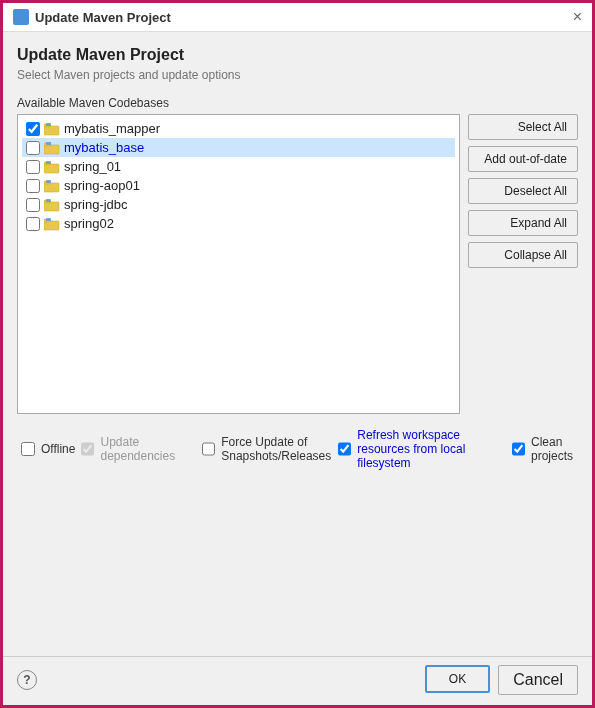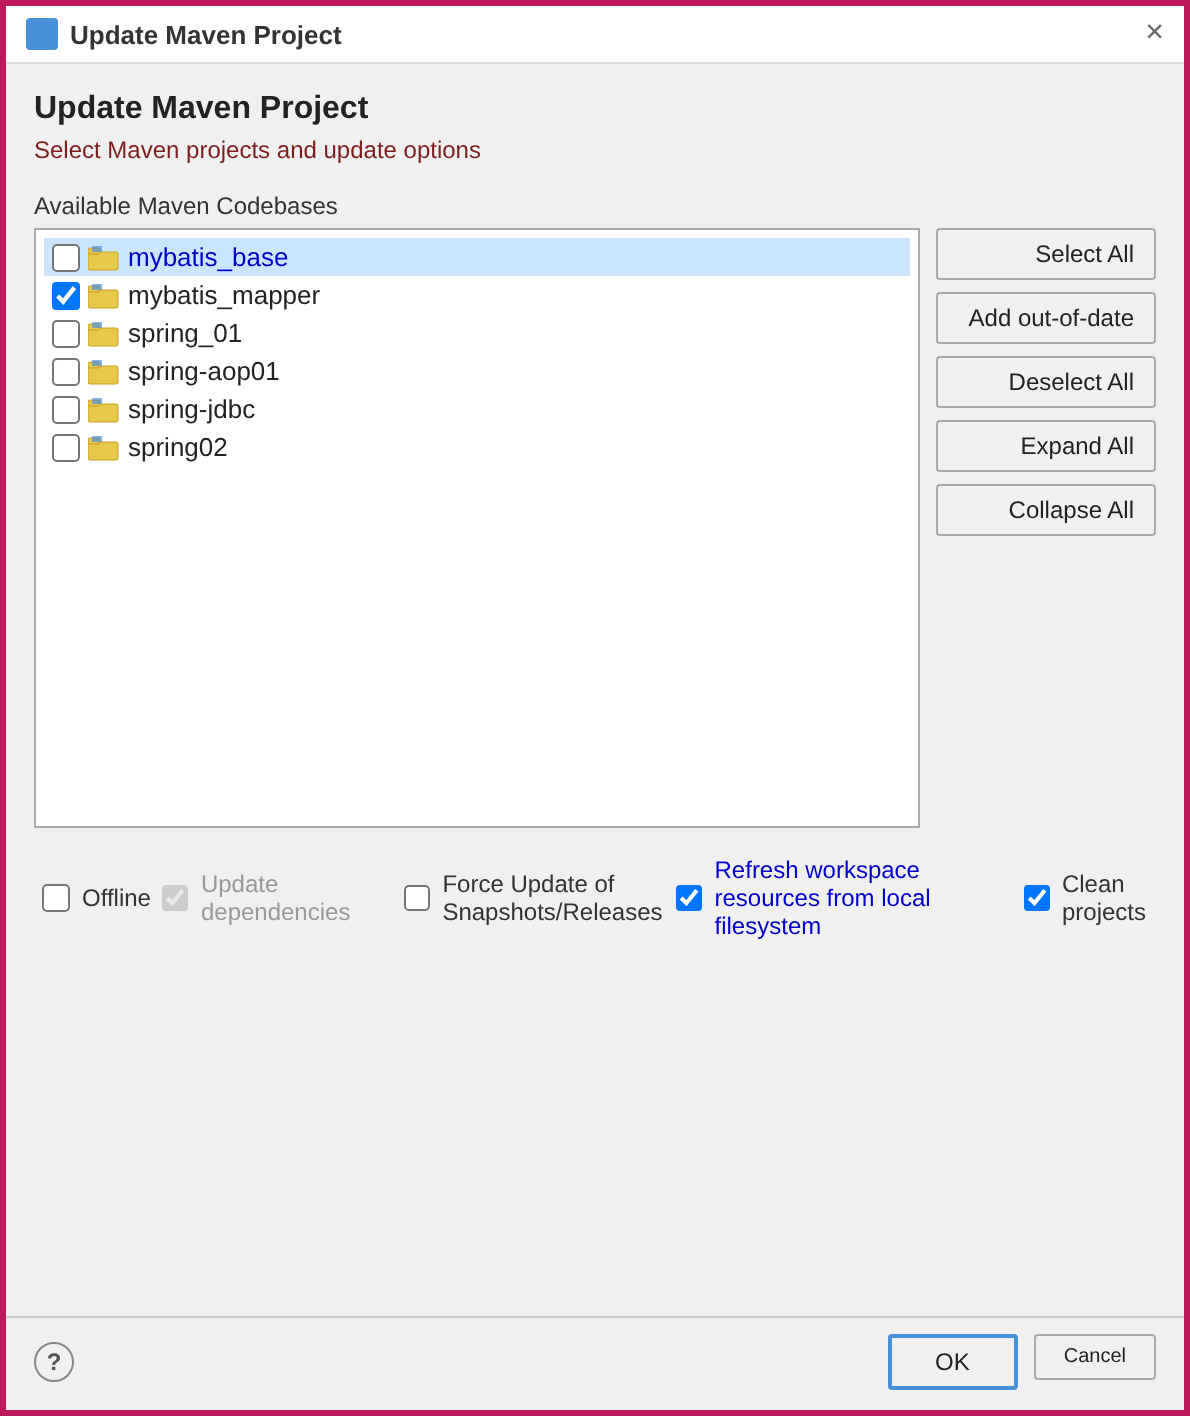--- a/index.html
+++ b/index.html
@@ -54,21 +54,21 @@
       flex: 1;
     }
     .dialog-title {
       font-size: 16px;
       font-weight: bold;
       color: #222;
       margin-bottom: 4px;
     }
     .dialog-subtitle {
       font-size: 12px;
-      color: #7f1d1d;
+      color: #737373;
       margin-bottom: 14px;
     }
     .section-label {
       font-size: 12px;
       color: #333;
       margin-bottom: 4px;
     }
     .codebase-area {
       display: flex;
       gap: 8px;
@@ -195,21 +195,21 @@
       cursor: pointer;
       font-size: 12px;
       border-radius: 2px;
       color: #222;
     }
     .btn-cancel {
       padding: 5px 14px;
       background: #f0f0f0;
       border: 1px solid #aaa;
       cursor: pointer;
-      font-size: 10px;
+      font-size: 16px;
       border-radius: 2px;
       color: #222;
     }
   </style>
 </head>
 <body>
 
 <div class="dialog">
 
   <div class="title-bar">
@@ -220,37 +220,37 @@
 
   <div class="dialog-body">
     <div class="dialog-title">Update Maven Project</div>
     <div class="dialog-subtitle">Select Maven projects and update options</div>
 
     <div class="section-label">Available Maven Codebases</div>
 
     <div class="codebase-area">
       <div class="codebase-list">
 
-      <div class="list-item selected-row">
+      <div class="list-item">
+            <input type="checkbox" checked="" style="">
+            <svg width="16" height="14" viewBox="0 0 16 14">
+      <rect x="0" y="4" width="15" height="9" rx="1" fill="#e8c84a" stroke="#c8a020" stroke-width="0.5"></rect>
+      <rect x="0" y="2" width="6" height="3" rx="1" fill="#e8c84a" stroke="#c8a020" stroke-width="0.5"></rect>
+      <rect x="2" y="1" width="5" height="3" rx="0.5" fill="#4a90d9" opacity="0.7"></rect>
+    </svg>
+            <span class="item-label">mybatis_mapper</span>
+          </div>
+          <div class="list-item selected-row">
             <input type="checkbox" style="">
             <svg width="16" height="14" viewBox="0 0 16 14">
       <rect x="0" y="4" width="15" height="9" rx="1" fill="#e8c84a" stroke="#c8a020" stroke-width="0.5"></rect>
       <rect x="0" y="2" width="6" height="3" rx="1" fill="#e8c84a" stroke="#c8a020" stroke-width="0.5"></rect>
       <rect x="2" y="1" width="5" height="3" rx="0.5" fill="#4a90d9" opacity="0.7"></rect>
     </svg>
             <span class="item-label highlighted">mybatis_base</span>
-          </div>
-          <div class="list-item">
-            <input type="checkbox" checked="" style="">
-            <svg width="16" height="14" viewBox="0 0 16 14">
-      <rect x="0" y="4" width="15" height="9" rx="1" fill="#e8c84a" stroke="#c8a020" stroke-width="0.5"></rect>
-      <rect x="0" y="2" width="6" height="3" rx="1" fill="#e8c84a" stroke="#c8a020" stroke-width="0.5"></rect>
-      <rect x="2" y="1" width="5" height="3" rx="0.5" fill="#4a90d9" opacity="0.7"></rect>
-    </svg>
-            <span class="item-label">mybatis_mapper</span>
           </div>
           <div class="list-item">
             <input type="checkbox" style="">
             <svg width="16" height="14" viewBox="0 0 16 14">
       <rect x="0" y="4" width="15" height="9" rx="1" fill="#e8c84a" stroke="#c8a020" stroke-width="0.5"></rect>
       <rect x="0" y="2" width="6" height="3" rx="1" fill="#e8c84a" stroke="#c8a020" stroke-width="0.5"></rect>
       <rect x="2" y="1" width="5" height="3" rx="0.5" fill="#4a90d9" opacity="0.7"></rect>
     </svg>
             <span class="item-label">spring_01</span>
           </div>

